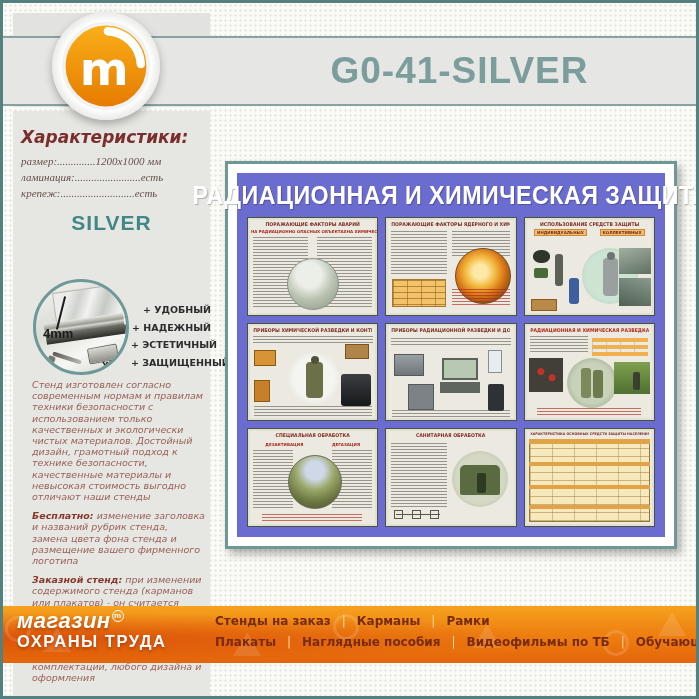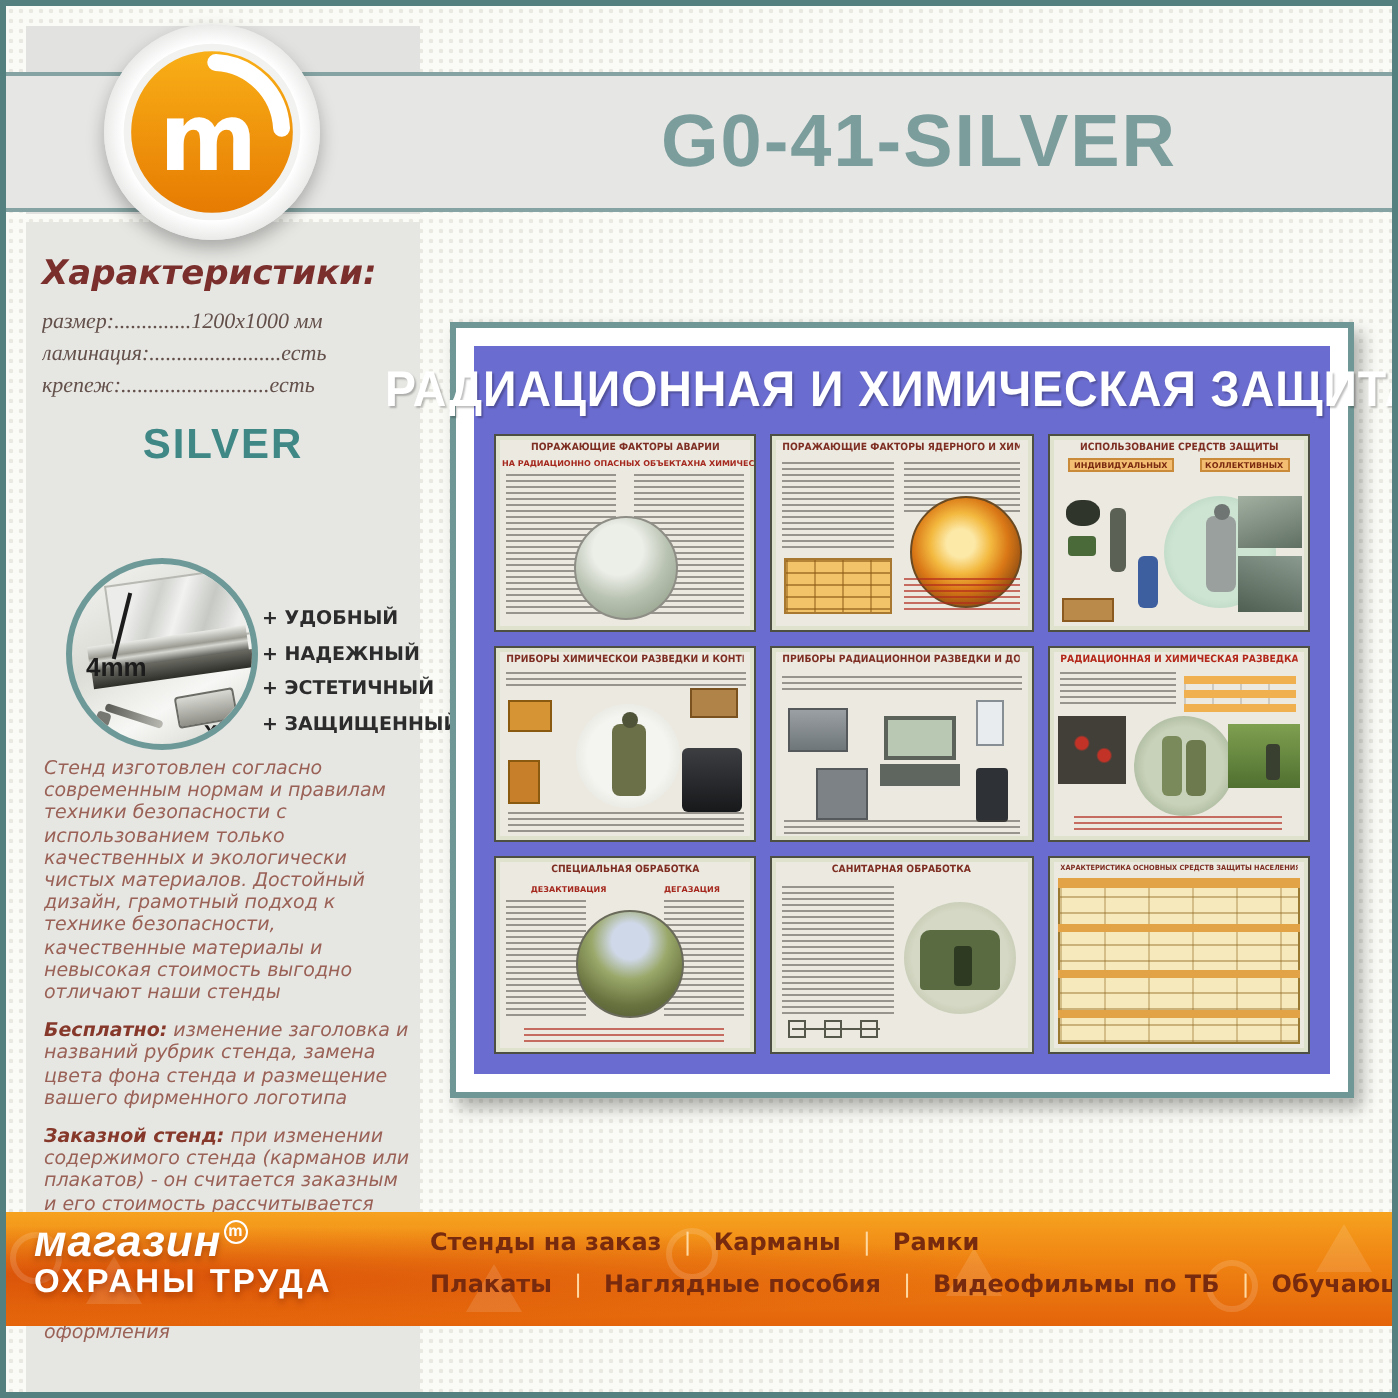--- a/index.html
+++ b/index.html
@@ -46,23 +46,23 @@
     background:linear-gradient(180deg,#6a6a63,#2e2e29);}
   .mm-label{left:7px;top:44px;font-size:13px;font-weight:bold;color:#1c1c1c;font-family:"Liberation Sans",sans-serif;}
   .mm-arrow{left:24px;top:14px;width:2px;height:34px;background:#1c1c1c;transform:rotate(14deg);}
   .screw{left:16px;top:74px;width:30px;height:4px;background:linear-gradient(90deg,#5a5a55,#b9b9b2);
     transform:rotate(18deg);border-radius:2px;}
   .screw-head{left:12px;top:74px;width:7px;height:7px;background:#777772;border-radius:2px;transform:rotate(18deg);}
   .bracket{left:52px;top:64px;width:30px;height:16px;background:linear-gradient(180deg,#d9d9d3,#8f8f88);
     border:1px solid #6c6c66;border-radius:2px;transform:rotate(-10deg);}
   .x2-label{left:66px;top:76px;font-size:12px;font-weight:bold;color:#1c1c1c;font-family:"Liberation Sans",sans-serif;}
   .features{left:118px;top:190px;width:80px;}
-  .features div{font-size:9.5px;font-weight:bold;color:#2c2c2c;line-height:17.5px;white-space:nowrap;}
+  .features div{font-size:9.5px;font-weight:bold;color:#2c2c2c;line-height:17.5px;white-space:nowrap;text-align:right;}
   .paras{left:9px;top:268px;width:183px;}
-  .paras p{margin:0 0 8px 0;font-size:9.5px;font-style:italic;line-height:11.2px;color:#9a6156;}
+  .paras p{margin:0 0 8px 10px;font-size:9.5px;font-style:italic;line-height:11.2px;color:#9a6156;}
   .paras .b{font-weight:bold;color:#86392a;}
 
   
   .sheet{left:222px;top:158px;width:452px;height:388px;background:#ffffff;
     border:3px solid #6f9795;box-shadow:4px 5px 8px rgba(0,0,0,.3);padding:9px;z-index:2;}
   .purple{position:relative;width:100%;height:100%;background:#6b6cd0;}
   .poster-title{height:44px;display:flex;align-items:center;justify-content:center;}
   .poster-title span{color:#ffffff;font-weight:800;font-size:25px;letter-spacing:.5px;
     transform:scaleX(.93);white-space:nowrap;font-family:"Liberation Sans",sans-serif;
     text-shadow:1px 1px 1px rgba(0,0,0,.25);}

